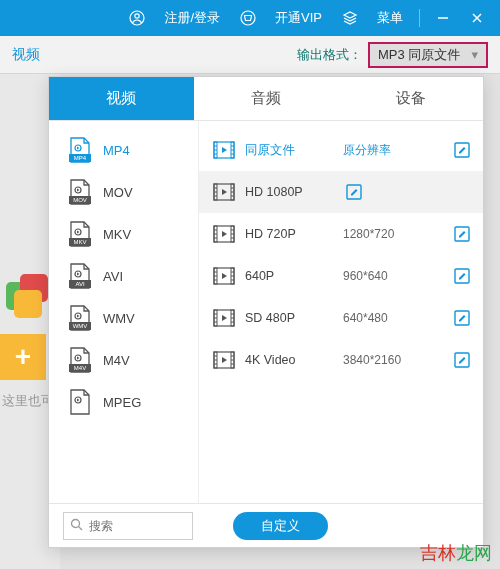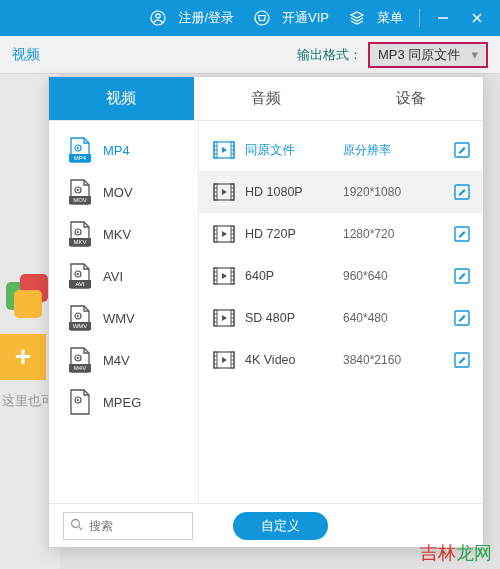--- a/index.html
+++ b/index.html
@@ -1,19 +1,19 @@
 <!DOCTYPE html>
 <html><head>
 <meta charset="utf-8">
 <style>
 * { box-sizing: border-box; margin: 0; padding: 0; font-family: "Microsoft YaHei", Arial, sans-serif; }
 body { width: 500px; height: 569px; background: #e2e2e2; position: relative; overflow: hidden; }
 
 .titlebar { height: 36px; background: #1296db; display: flex; justify-content: flex-end; align-items: center; padding-right: 8px; gap: 4px; }
-.titlebar-link { display: flex; align-items: center; gap: 12px; color: #fff; font-size: 13px; padding: 4px 8px; cursor: pointer; }
+.titlebar-link { display: flex; align-items: center; gap: 19px; color: #fff; font-size: 13px; padding: 4px 8px; cursor: pointer; }
 .titlebar-icon { width: 16px; height: 16px; display: inline-flex; align-items: center; justify-content: center; }
 .titlebar .divider { width: 1px; height: 18px; background: rgba(255,255,255,0.4); margin: 0 4px; }
 .win-btn { width: 30px; height: 30px; display: flex; align-items: center; justify-content: center; color: #fff; cursor: pointer; }
 
 .subbar { height: 38px; background: #f2f2f2; border-bottom: 1px solid #d6d6d6; display: flex; align-items: center; padding: 0 12px; }
 .subbar-left-tab { color: #1296db; font-size: 14px; }
 .subbar-spacer { flex: 1; }
 .output-label { color: #0f766e; font-size: 13px; margin-right: 6px; }
 .output-value { width: 120px; height: 26px; background: #dedede; border: 2px solid #be185d; display: flex; align-items: center; padding: 0 8px; font-size: 13px; color: #333; cursor: pointer; }
 .output-value .chev { margin-left: auto; color: #888; }
@@ -250,21 +250,20 @@
               <line x1="1" y1="5" x2="4" y2="5" stroke="#555"></line>
               <line x1="1" y1="9" x2="4" y2="9" stroke="#555"></line>
               <line x1="1" y1="13" x2="4" y2="13" stroke="#555"></line>
               <line x1="18" y1="5" x2="21" y2="5" stroke="#555"></line>
               <line x1="18" y1="9" x2="21" y2="9" stroke="#555"></line>
               <line x1="18" y1="13" x2="21" y2="13" stroke="#555"></line>
               <path d="M9 6v6l5-3z" fill="#555"></path>
             </svg>
     </span>
     <span class="res-label">HD 1080P</span>
-    <span class="res-dim">1920*1080</span>
     <span class="edit-btn">
       <svg width="18" height="18" viewBox="0 0 18 18" fill="none" stroke="#1296db" stroke-width="1.4">
               <rect x="2" y="2" width="14" height="14" rx="1"></rect>
               <path d="M6 11l5-5 1.5 1.5-5 5H6z" fill="#1296db" stroke="none"></path>
             </svg>
     </span>
         </div>
         <div class="res-item">
     <span class="film-icon">
       <svg viewBox="0 0 22 18">

